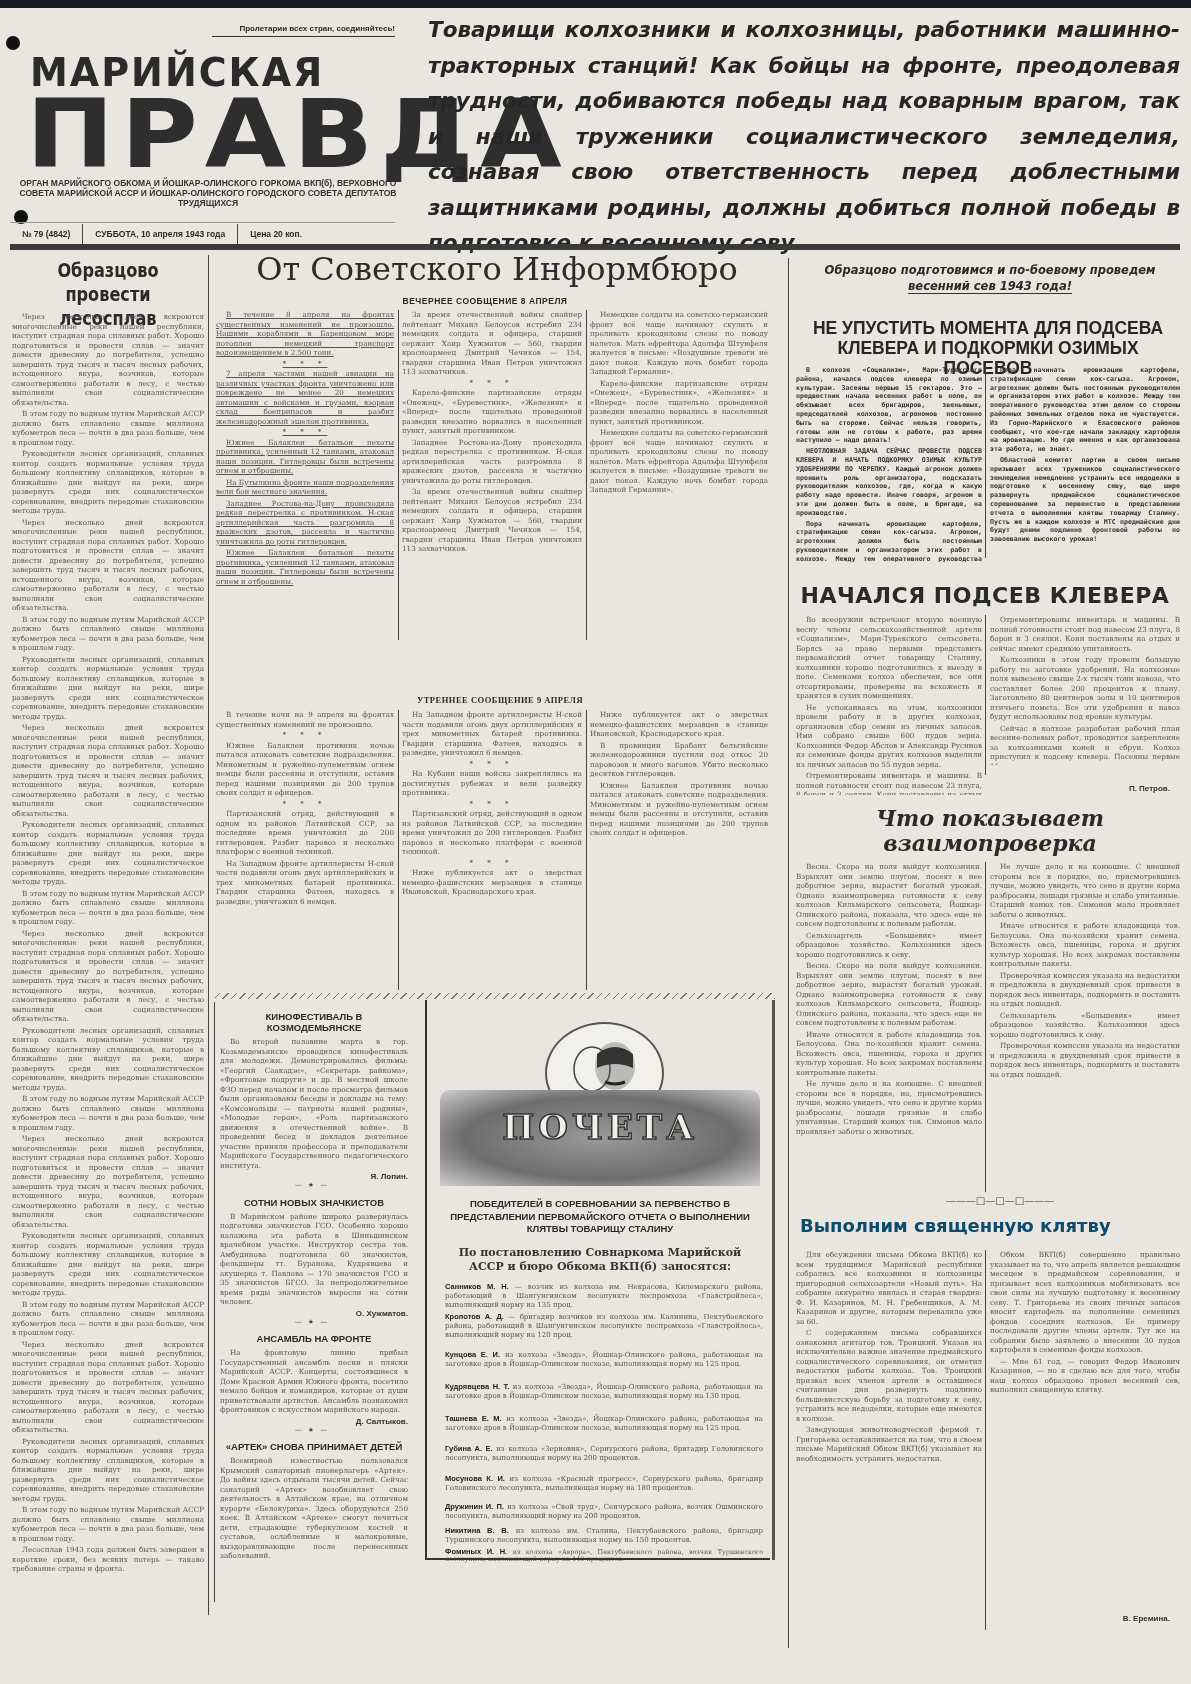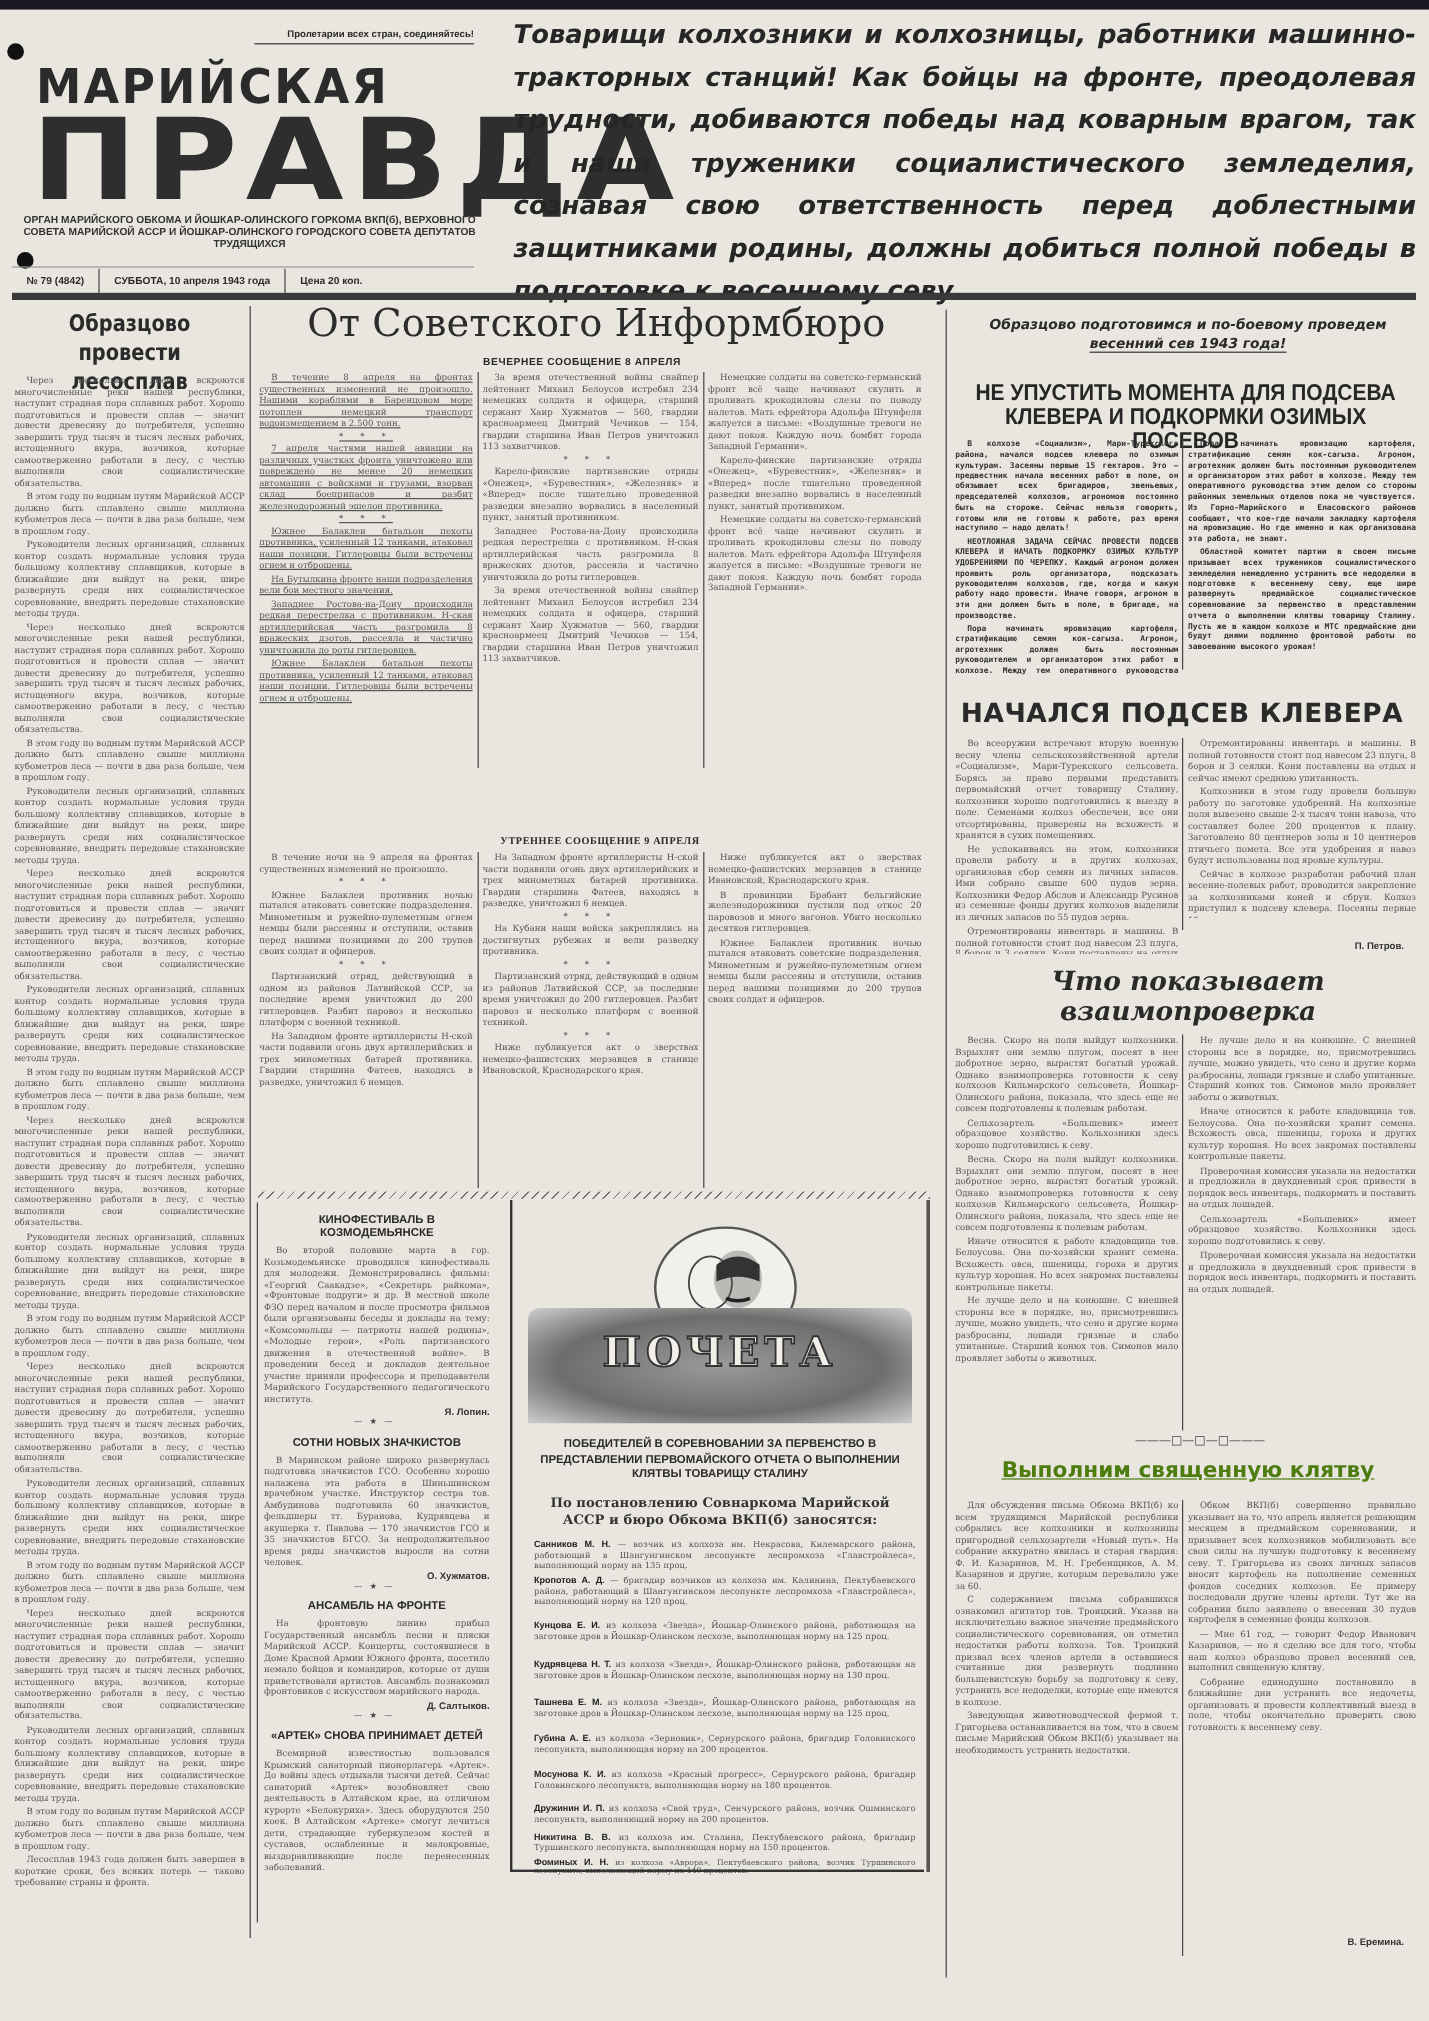--- a/index.html
+++ b/index.html
@@ -29,21 +29,21 @@
   h1,h2,h3,h4 { margin:0; }
   .h-left { position:absolute; left:14px; top:258px; width:188px; font:bold 19px "DejaVu Sans", sans-serif; text-align:center; line-height:24px; color:#2a2a2a; transform:scaleX(0.85); }
   .h-sov { position:absolute; left:232px; top:250px; width:530px; font:32px "DejaVu Serif", serif; text-align:center; color:#2c2c2c; }
   .sub-sov { position:absolute; width:540px; left:215px; font:bold 8.5px "Liberation Sans", sans-serif; text-align:center; letter-spacing:0.5px; }
   .stars { text-align:center; font-size:7px; letter-spacing:6px; color:#444; }
   .right-kicker { position:absolute; left:800px; top:262px; width:380px; font:italic bold 11.5px "DejaVu Sans", sans-serif; text-align:center; line-height:16px; }
   .right-kicker .u { border-bottom:1.5px solid #333; }
   .h-clover1 { position:absolute; left:796px; top:318px; width:384px; font:bold 19px "Liberation Sans Narrow","Liberation Sans", sans-serif; text-align:center; line-height:20px; transform:scaleX(0.92); color:#262626; }
   .h-clover2 { position:absolute; left:790px; top:583px; width:390px; font:bold 22px "DejaVu Sans", sans-serif; text-align:center; color:#2a2a2a; letter-spacing:0.5px; }
   .h-check { position:absolute; left:800px; top:806px; width:380px; font:italic bold 22px "DejaVu Serif", serif; text-align:center; line-height:25px; color:#2a2a2a; }
-  .h-oath { position:absolute; left:800px; top:1215px; width:380px; font:bold 18px "DejaVu Sans", sans-serif; text-align:center; color:#4d7c0f;text-decoration:underline; }
+  .h-oath { position:absolute; left:800px; top:1215px; width:380px; font:bold 18px "DejaVu Sans", sans-serif; color:#0c4a6e; }
   .decor-line { position:absolute; left:920px; top:1195px; width:160px; font-size:10px; text-align:center; color:#444; }
   .bold-body { font-family:"DejaVu Sans Mono", monospace; font-weight:bold; color:#333; font-size:7.2px; }
   .wavy { position:absolute; left:215px; top:993px; width:560px; height:6px;
           background: repeating-linear-gradient(135deg, transparent 0 3px, #555 3px 4px, transparent 4px 6px); opacity:.8; }
   .mini-h { font:bold 9.5px "Liberation Sans", sans-serif; text-align:center; color:#2a2a2a; margin:6px 0 4px; line-height:11px; }
   .sign { text-align:right; font:bold 8px "Liberation Sans", sans-serif; color:#333; margin-top:2px; }
   .doska-box { position:absolute; left:425px; top:1000px; width:345px; height:560px; border-left:2px solid #333; border-right:3px solid #555; }
   .doska-banner { position:absolute; left:440px; top:1090px; width:320px; height:96px; background:radial-gradient(ellipse at center, #9a9a9a, #6d6d6d 60%, #cfcfcf 100%); border-radius:10px 10px 0 0; }
   .doska-title { position:absolute; left:440px; top:1108px; width:320px; text-align:center; font:bold 34px "DejaVu Serif", serif; color:#f1efe8; letter-spacing:4px; line-height:38px; -webkit-text-stroke:1.5px #333; }
   .portrait { position:absolute; left:545px; top:1022px; width:115px; height:98px; border-radius:50%; border:2px solid #555; background:#f2f0ea; overflow:hidden; }
@@ -250,15 +250,14 @@
 <h2 class="h-oath">Выполним священную клятву</h2>
 <div class="col" style="left:796px;top:1250px;width:186px;height:400px;">
   <p>Для обсуждения письма Обкома ВКП(б) ко всем трудящимся Марийской республики собрались все колхозники и колхозницы пригородной сельхозартели «Новый путь». На собрание аккуратно явилась и старая гвардия: Ф. И. Казаринов, М. Н. Гребенщиков, А. М. Казаринов и другие, которым перевалило уже за 60.</p>
   <p>С содержанием письма собравшихся ознакомил агитатор тов. Троицкий. Указав на исключительно важное значение предмайского социалистического соревнования, он отметил недостатки работы колхоза. Тов. Троицкий призвал всех членов артели в оставшиеся считанные дни развернуть подлинно большевистскую борьбу за подготовку к севу, устранить все недоделки, которые еще имеются в колхозе.</p>
   <p>Заведующая животноводческой фермой т. Григорьева останавливается на том, что в своем письме Марийский Обком ВКП(б) указывает на необходимость устранить недостатки.</p>
 </div>
 <div class="vline" style="left:985px;top:1250px;height:380px;"></div>
 <div class="col" style="left:990px;top:1250px;width:190px;height:390px;">
   <p>Обком ВКП(б) совершенно правильно указывает на то, что апрель является решающим месяцем в предмайском соревновании, и призывает всех колхозников мобилизовать все свои силы на лучшую подготовку к весеннему севу. Т. Григорьева из своих личных запасов вносит картофель на пополнение семенных фондов соседних колхозов. Ее примеру последовали другие члены артели. Тут же на собрании было заявлено о внесении 30 пудов картофеля в семенные фонды колхозов.</p>
   <p>— Мне 61 год, — говорит Федор Иванович Казаринов, — но я сделаю все для того, чтобы наш колхоз образцово провел весенний сев, выполнил священную клятву.</p>
-  <p>Собрание единодушно постановило в ближайшие дни устранить все недочеты, организовать и провести коллективный выезд в поле, чтобы окончательно проверить свою готовность к весеннему севу.</p>
 </div>
 <div class="sign" style="position:absolute;left:990px;top:1612px;width:180px;">В. Еремина.</div>
 
 </body></html>

